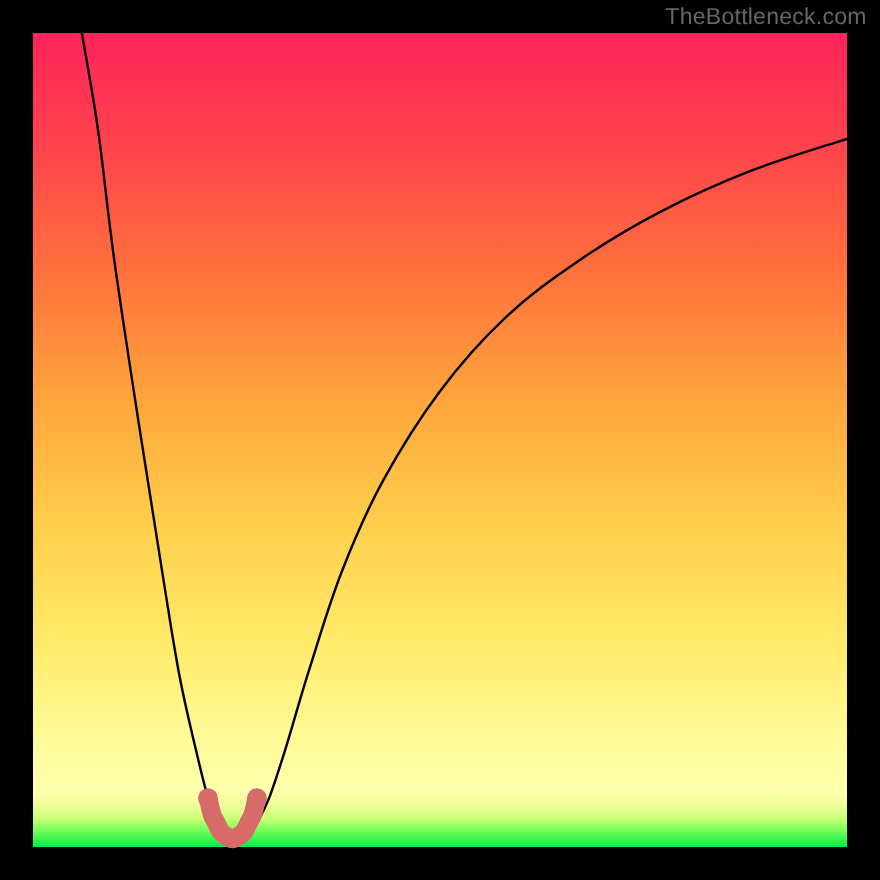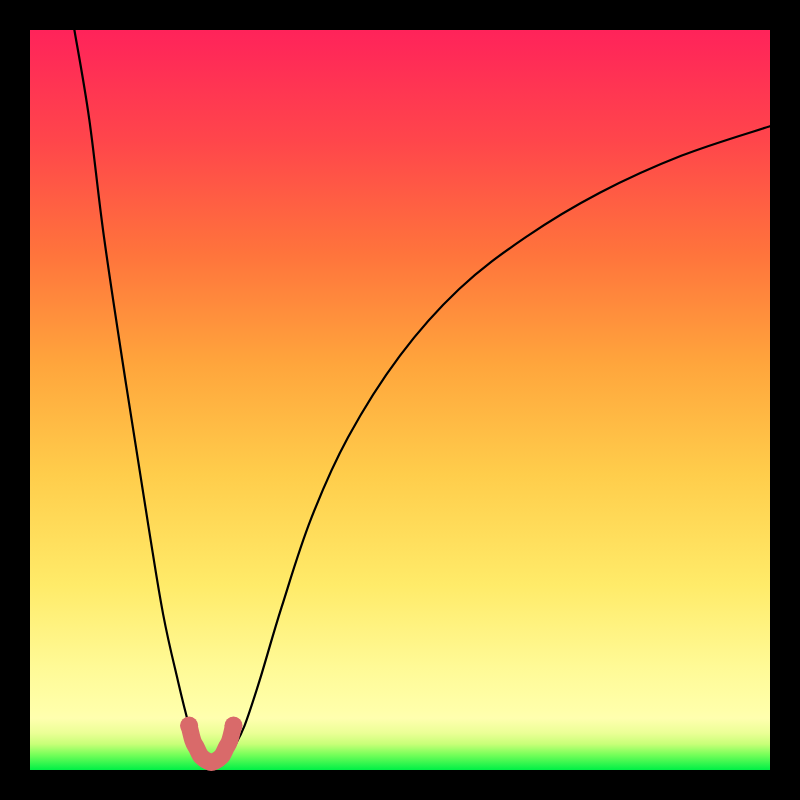--- a/index.html
+++ b/index.html
@@ -46,20 +46,21 @@
     left: 0; top: 0;
     width: 740px;
     height: 740px;
     overflow: visible;
   }
 </style>
 </head>
 <body>
 
 <div class="outer">
+  <div class="watermark">TheBottleneck.com</div>
   <div class="plot-area">
     <svg class="curve" viewBox="0 0 740 740">
       <path id="main-curve" fill="none" stroke="#000" stroke-width="2.2" stroke-linecap="round" d="M 44.40 0.00 C 47.06 15.98, 53.87 51.50, 59.20 88.80 C 64.53 126.10, 67.34 159.25, 74.00 207.20 C 80.66 255.15, 88.21 303.25, 96.20 355.20 C 104.19 407.15, 111.74 454.51, 118.40 495.80 C 125.06 537.09, 127.87 556.63, 133.20 584.60 C 138.53 612.57, 143.34 631.22, 148.00 651.20 C 152.66 671.18, 155.77 683.61, 159.10 695.60 C 162.43 707.59, 163.84 711.81, 166.50 717.80 C 169.16 723.79, 171.24 726.24, 173.90 728.90 C 176.56 731.56, 178.64 731.93, 181.30 732.60 C 183.96 733.27, 186.04 733.27, 188.70 732.60 C 191.36 731.93, 193.44 731.56, 196.10 728.90 C 198.76 726.24, 200.17 723.79, 203.50 717.80 C 206.83 711.81, 209.94 707.59, 214.60 695.60 C 219.26 683.61, 222.74 672.51, 229.40 651.20 C 236.06 629.89, 242.28 606.50, 251.60 577.20 C 260.92 547.90, 269.21 519.04, 281.20 488.40 C 293.19 457.76, 302.22 436.30, 318.20 407.00 C 334.18 377.70, 350.02 352.24, 370.00 325.60 C 389.98 298.96, 406.56 280.31, 429.20 259.00 C 451.84 237.69, 470.49 224.52, 495.80 207.20 C 521.11 189.88, 541.83 177.45, 569.80 162.80 C 597.77 148.15, 620.56 137.79, 651.20 125.80 C 681.84 113.81, 724.02 101.53, 740.00 96.20"></path>
       <path id="marker-curve" fill="none" stroke="#d96a6a" stroke-width="17" stroke-linecap="round" stroke-linejoin="round" d="M 159.10 695.60 C 159.77 698.26, 161.47 706.40, 162.80 710.40 C 164.13 714.40, 165.17 715.14, 166.50 717.80 C 167.83 720.46, 168.87 723.20, 170.20 725.20 C 171.53 727.20, 172.57 727.83, 173.90 728.90 C 175.23 729.97, 176.27 730.45, 177.60 731.12 C 178.93 731.79, 179.97 732.60, 181.30 732.60 C 182.63 732.60, 183.67 731.79, 185.00 731.12 C 186.33 730.45, 187.37 729.97, 188.70 728.90 C 190.03 727.83, 191.07 727.20, 192.40 725.20 C 193.73 723.20, 194.77 720.46, 196.10 717.80 C 197.43 715.14, 198.47 714.40, 199.80 710.40 C 201.13 706.40, 202.83 698.26, 203.50 695.60"></path>
       <g id="marker-dots">
           <circle cx="159.10" cy="695.60" r="9" fill="#d96a6a"></circle>
           <circle cx="203.50" cy="695.60" r="9" fill="#d96a6a"></circle>
         </g>
     </svg>
   </div>

